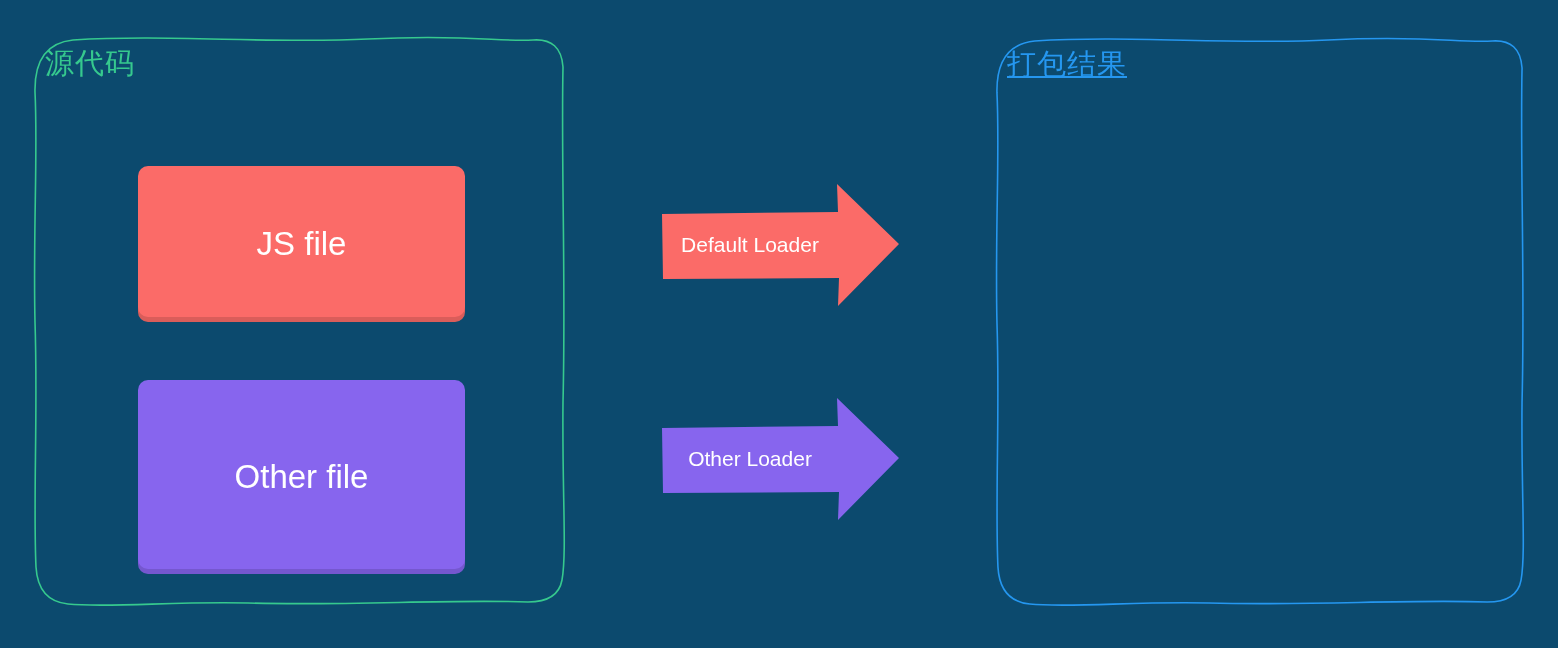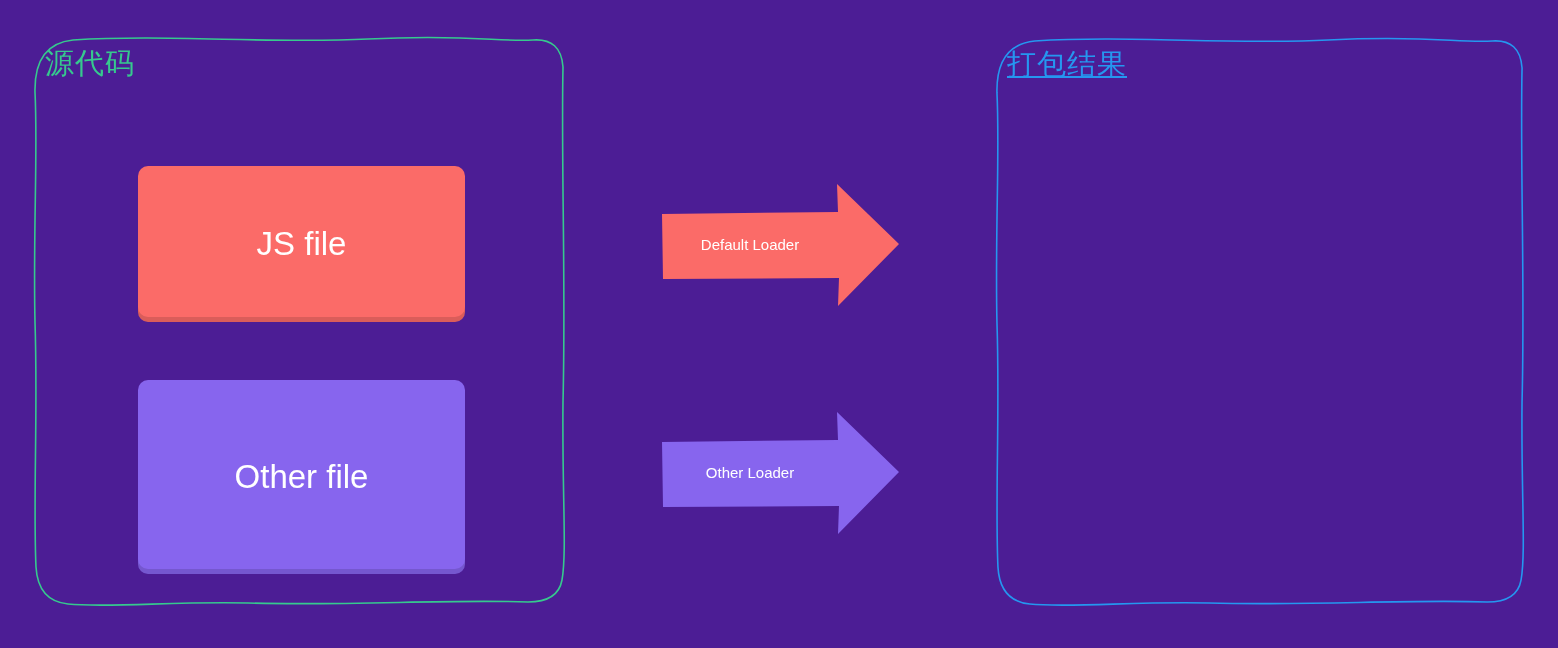--- a/index.html
+++ b/index.html
@@ -51,28 +51,28 @@
   .arrow-label {
     position: absolute;
     left: 0;
     top: 29px;
     width: 178px;
     height: 65px;
     display: flex;
     align-items: center;
     justify-content: center;
     color: #ffffff;
-    font-size: 15px;
+    font-size: 21px;
     white-space: nowrap;
   }
 </style>
 </head>
 <body>
 
-<div class="canvas" style="background-color: #4c1d95; text-align: center;">
+<div class="canvas" style="background-color: #0c4a6e; text-align: center;">
 
   <div class="group" style="left:28px; top:32px; width:543px; height:583px;">
     <svg class="group-border" viewBox="0 0 543 583" preserveAspectRatio="none">
       <path d="M 45 8
                C 140 2, 240 12, 340 7
                S 470 10, 505 8
                Q 533 6, 535 35
                C 533 130, 538 250, 535 370
                C 534 460, 539 520, 534 548
                Q 530 570, 500 570
@@ -114,20 +114,20 @@
   </div>
 
 
   <div class="arrow" style="left:661px; top:183px; width:238px; height:124px;">
     <svg width="238" height="124" viewBox="0 0 238 124">
       <polygon points="1,31 177,29 176,1 238,61 177,123 178,95 2,96" fill="#fb6b68"></polygon>
     </svg>
     <div class="arrow-label" style="color: rgb(255, 255, 255);">Default Loader</div>
   </div>
 
-  <div class="arrow" style="left:661px; top:411px; width:238px; height:124px;">
+  <div class="arrow" style="left:661px; top:397px; width:238px; height:124px;">
     <svg width="238" height="124" viewBox="0 0 238 124">
       <polygon points="1,31 177,29 176,1 238,61 177,123 178,95 2,96" fill="#8765ee"></polygon>
     </svg>
     <div class="arrow-label" style="color: rgb(255, 255, 255);">Other Loader</div>
   </div>
 
 </div>
 
 </body></html>

